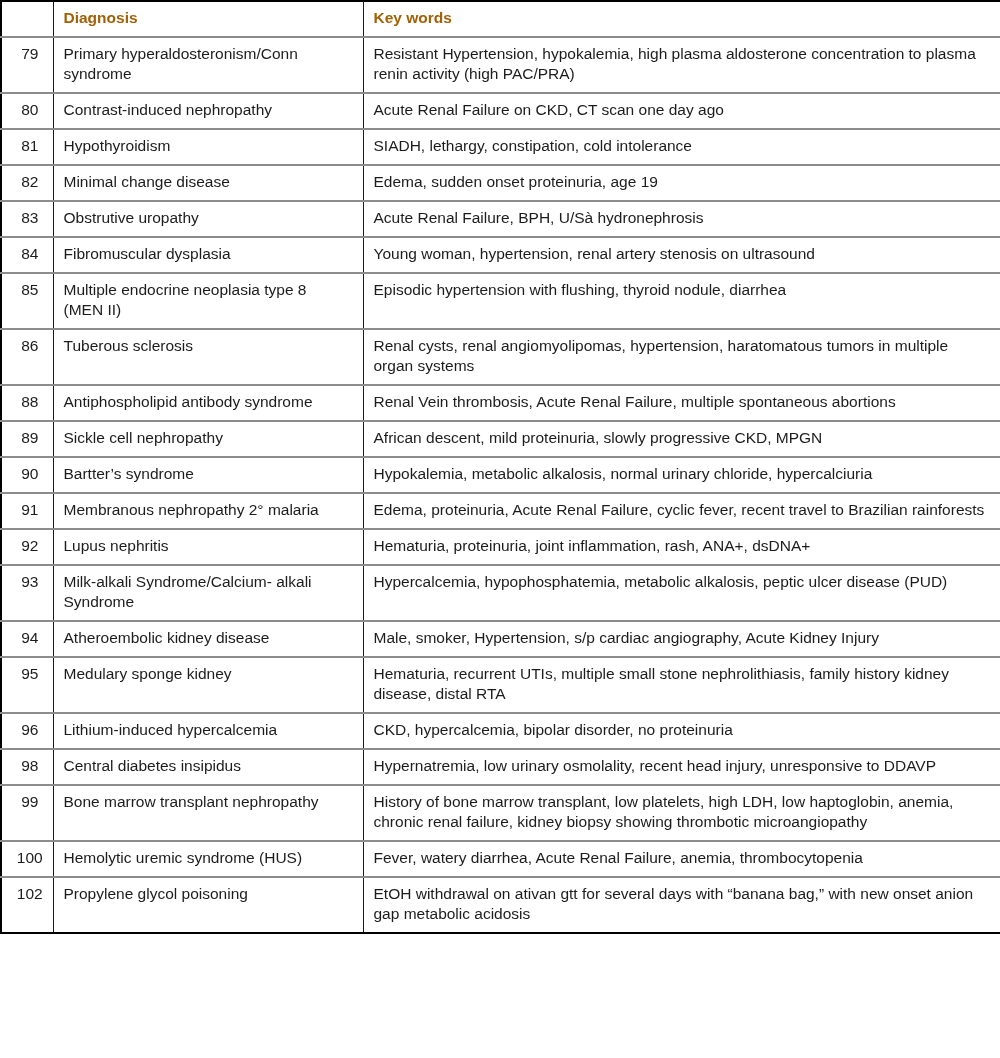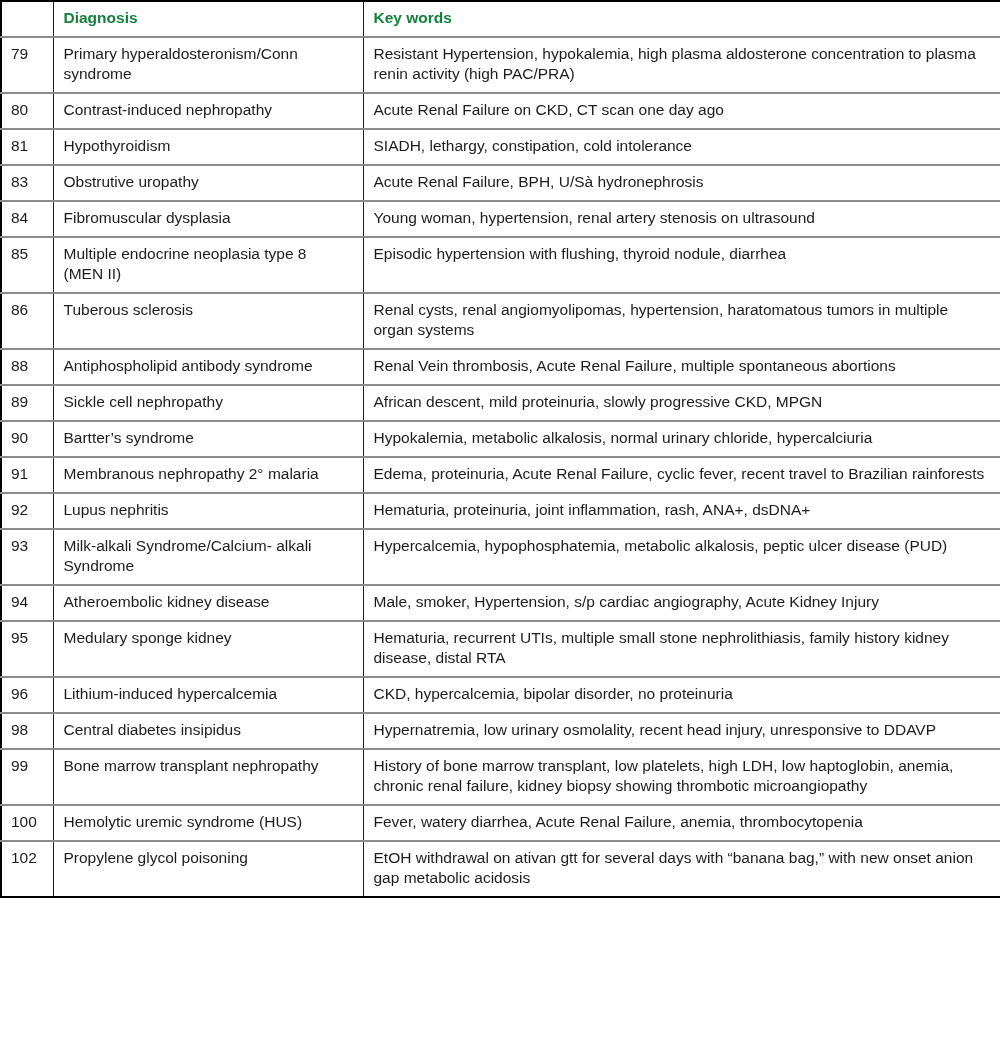--- a/index.html
+++ b/index.html
@@ -30,29 +30,30 @@
   .dx-table th, .dx-table td {
     vertical-align: top;
     text-align: left;
     padding: 6px 10px 8px 10px;
     border-top: 2px solid #8c8c8c;
     overflow: hidden;
   }
   .dx-table thead th {
     font-weight: bold;
     border-top: none;
-    color: #15803d;
+    color: #a16207;
     margin-top: 24px;
   }
   .dx-table th + th, .dx-table td + td {
     border-left: 1.5px solid #1b1b1b;
   }
   .dx-table td.num-cell {
     padding-left: 9px;
     padding-right: 4px;
+    text-align: center;
   }
   .dx-table td.diag-cell {
     padding-right: 16px;
   }
 </style>
 </head>
 <body>
 
 <div class="page">
   <table class="dx-table">
@@ -80,20 +81,25 @@
     <td class="diag-cell">Contrast-induced nephropathy</td>
     <td class="key-cell">Acute Renal Failure on CKD, CT scan one day ago</td>
   </tr>
 
   <tr>
     <td class="num-cell">81</td>
     <td class="diag-cell">Hypothyroidism</td>
     <td class="key-cell">SIADH, lethargy, constipation, cold intolerance</td>
   </tr>
 
+  <tr>
+    <td class="num-cell">82</td>
+    <td class="diag-cell">Minimal change disease</td>
+    <td class="key-cell">Edema, sudden onset proteinuria, age 19</td>
+  </tr>
 
   <tr>
     <td class="num-cell">83</td>
     <td class="diag-cell">Obstrutive uropathy</td>
     <td class="key-cell">Acute Renal Failure, BPH, U/Sà hydronephrosis</td>
   </tr>
 
   <tr>
     <td class="num-cell">84</td>
     <td class="diag-cell">Fibromuscular dysplasia</td>

